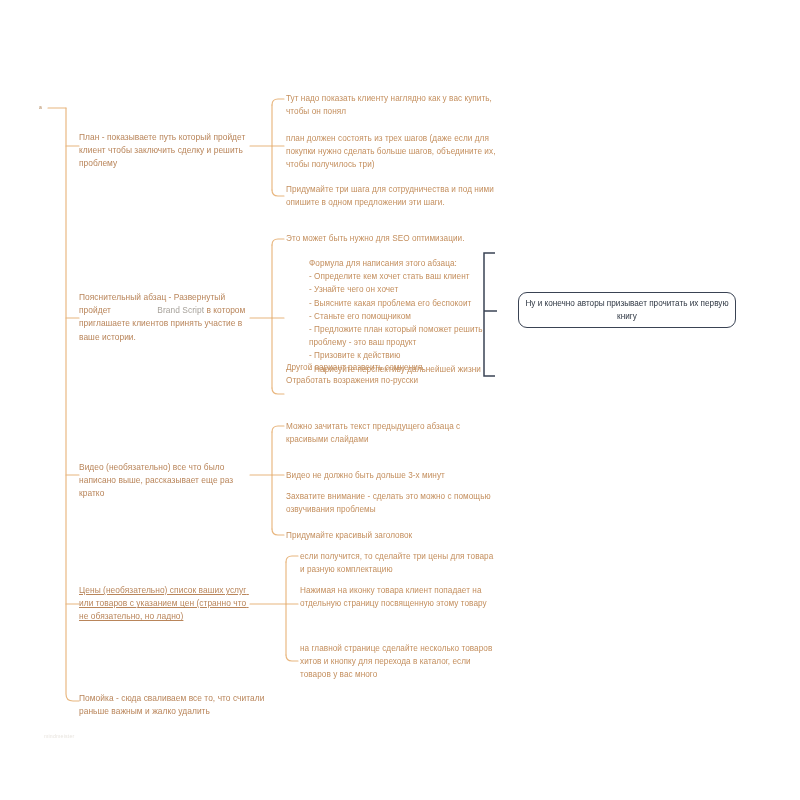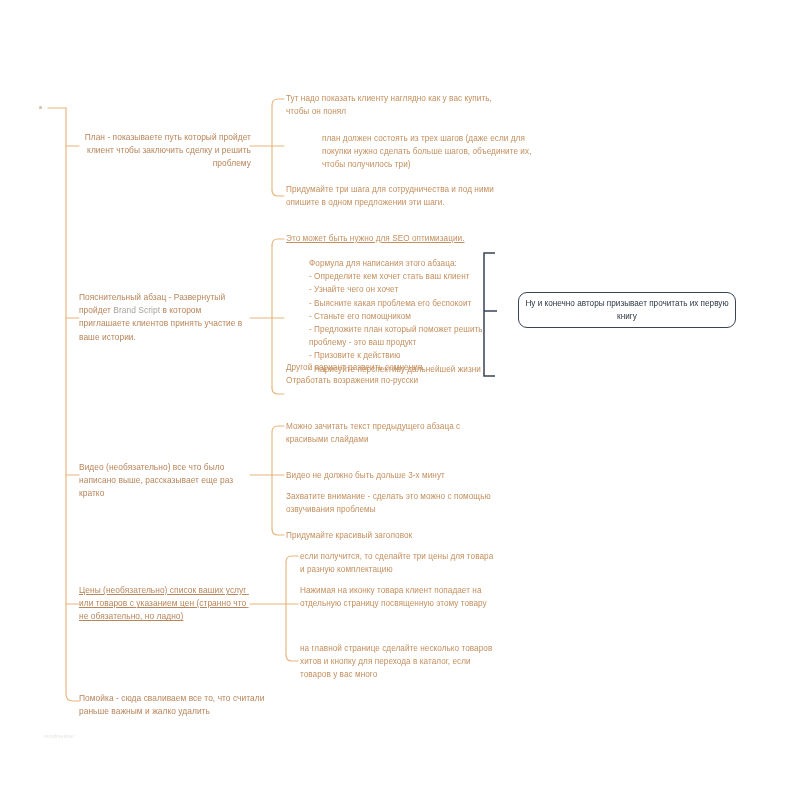--- a/index.html
+++ b/index.html
@@ -63,20 +63,21 @@
     font-size: 8.2px;
     line-height: 13.5px;
     text-align: center;
     display: flex;
     align-items: center;
     justify-content: center;
     padding: 3px 4px;
   }
   .brand-script {
     color: #a8a39c;
+    margin-left: 44px;
   }
 </style>
 </head>
 <body>
 
 <div id="canvas">
 
   <svg id="svg-layer" viewBox="0 0 800 800" xmlns="http://www.w3.org/2000/svg">
     <g fill="none" stroke="#e8b67e" stroke-width="1.15" stroke-linecap="round">
 
@@ -115,37 +116,37 @@
     </g>
 
     <g fill="none" stroke="#3a4354" stroke-width="1.5" stroke-linecap="butt">
       <path d="M495 253 L484 253 L484 376 L495 376"></path>
       <path d="M484 311 L497 311"></path>
     </g>
   </svg>
 
   <div class="tiny-root" style="left:39px; top:104px;">a</div>
 
-  <div class="node lvl1" style="left:79px; top:131px; width:172px;text-align:right;">План - показываете путь который пройдет клиент чтобы заключить сделку и решить проблему</div>
+  <div class="node lvl1" style="left:79px; top:131px; width:172px;">План - показываете путь который пройдет клиент чтобы заключить сделку и решить проблему</div>
 
   <div class="node lvl1" style="left:79px; top:291px; width:172px;"><span>Пояснительный абзац - Развернутый пройдет </span><span class="brand-script">Brand Script</span><span> в котором приглашаете клиентов принять участие в ваше истории.</span></div>
 
   <div class="node lvl1" style="left:79px; top:461px; width:172px;">Видео (необязательно) все что было написано выше, рассказывает еще раз кратко</div>
 
   <div class="node lvl1" style="left:79px; top:584px; width:174px;text-decoration:underline;">Цены (необязательно) список ваших услуг или товаров с указанием цен (странно что не обязательно, но ладно)</div>
 
   <div class="node lvl1" style="left:79px; top:692px; width:190px;">Помойка - сюда сваливаем все то, что считали раньше важным и жалко удалить</div>
 
   <div class="node lvl2" style="left:286px; top:92px; width:214px;">Тут надо показать клиенту наглядно как у вас купить, чтобы он понял</div>
 
-  <div class="node lvl2" style="left:286px; top:132px; width:214px;margin-left:36px;">план должен состоять из трех шагов (даже если для покупки нужно сделать больше шагов, объедините их, чтобы получилось три)</div>
+  <div class="node lvl2" style="left:286px; top:132px; width:214px;">план должен состоять из трех шагов (даже если для покупки нужно сделать больше шагов, объедините их, чтобы получилось три)</div>
 
   <div class="node lvl2" style="left:286px; top:183px; width:214px;">Придумайте три шага для сотрудничества и под ними опишите в одном предложении эти шаги.</div>
 
-  <div class="node lvl2" style="left:286px; top:232px; width:214px;text-decoration:underline;">Это может быть нужно для SEO оптимизации.</div>
+  <div class="node lvl2" style="left:286px; top:232px; width:214px;">Это может быть нужно для SEO оптимизации.</div>
 
   <div class="node lvl2" style="left:286px; top:257px; width:202px;margin-left:23px;">Формула для написания этого абзаца:
 - Определите кем хочет стать ваш клиент
 - Узнайте чего он хочет
 - Выясните какая проблема его беспокоит
 - Станьте его помощником
 - Предложите план который поможет решить проблему - это ваш продукт
 - Призовите к действию
 - Нарисуйте перспективу дальнейшей жизни</div>
 

